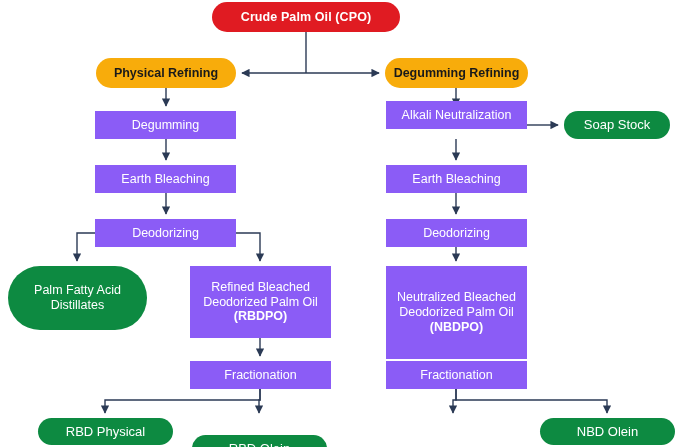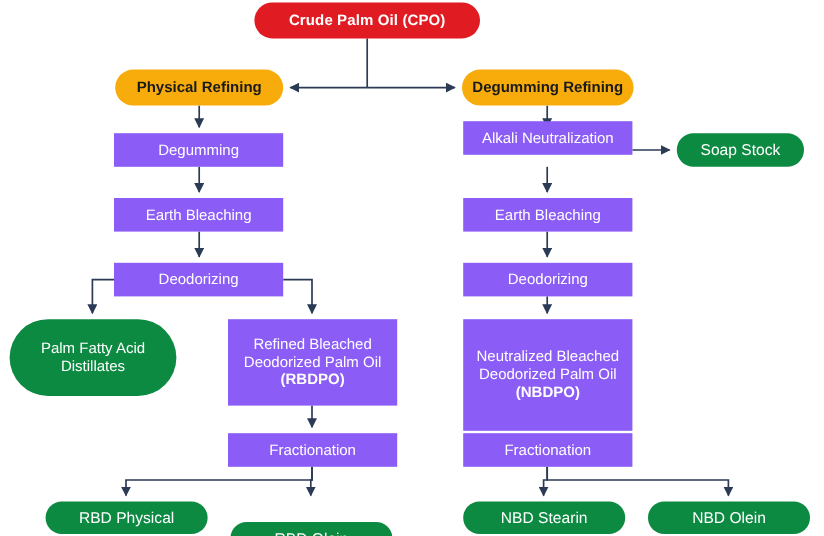--- a/index.html
+++ b/index.html
@@ -201,21 +201,18 @@
   </div>
 
   <div class="node node-pill-green" style="left:38px; top:418px; width:135px; height:27px;">
     <span class="node-lines">RBD Physical</span>
   </div>
 
   <div class="node node-pill-green" style="left:192px; top:418px; width:135px; height:27px;margin-top:17px;">
     <span class="node-lines">RBD Olein</span>
   </div>
 
-  <div class="node node-pill-green" style="left:386px; top:418px; width:135px; height:27px;">
-    <span class="node-lines">NBD Stearin</span>
-  </div>
 
   <div class="node node-pill-green" style="left:540px; top:418px; width:135px; height:27px;">
     <span class="node-lines">NBD Olein</span>
   </div>
 
 </div>
 
 </body></html>

